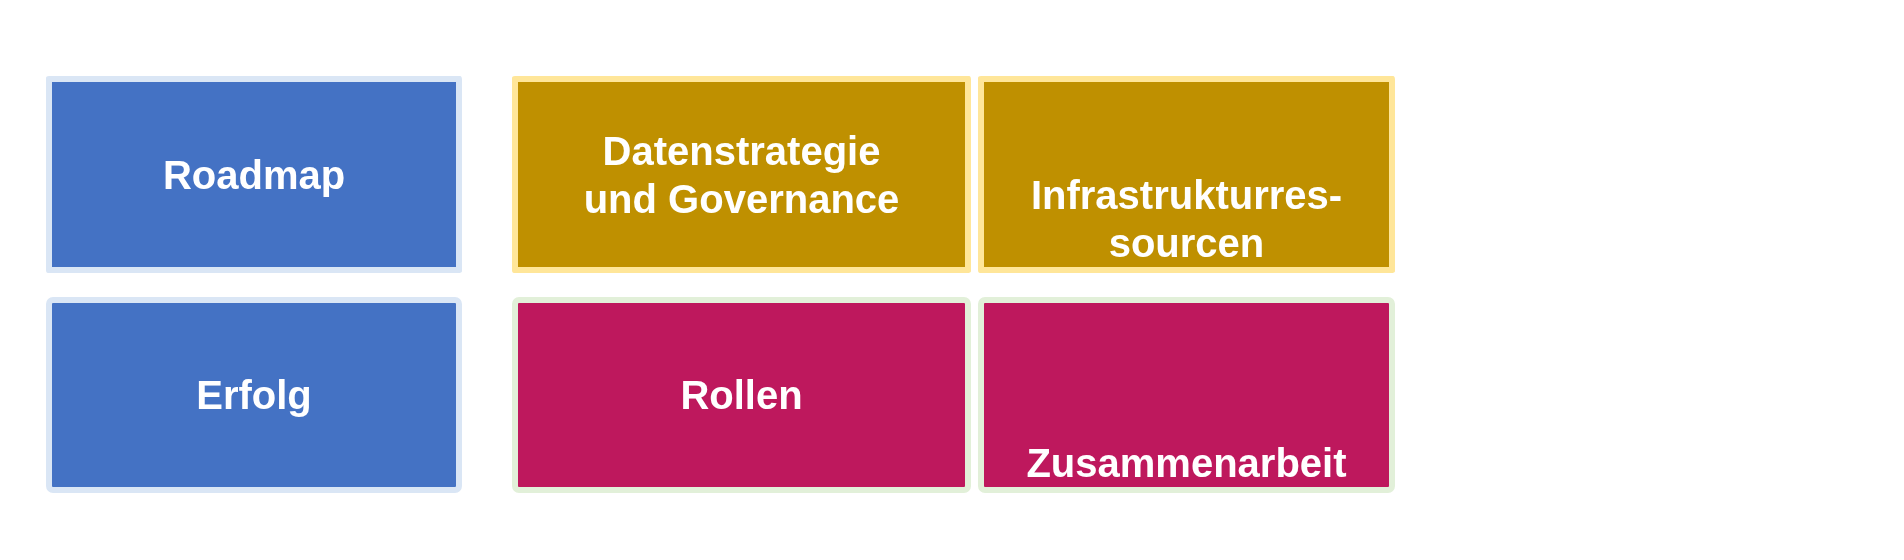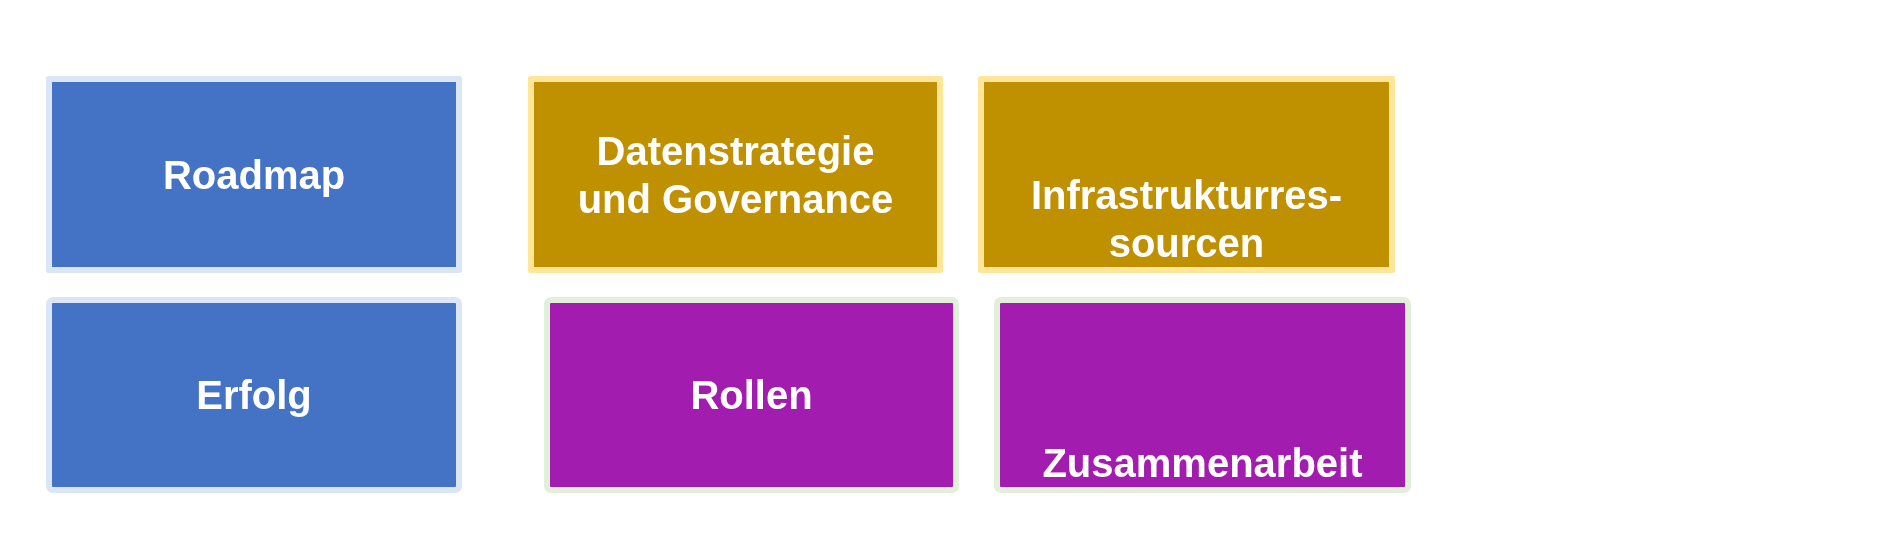--- a/index.html
+++ b/index.html
@@ -39,24 +39,24 @@
       color: #FFFFFF;
       font-weight: bold;
       font-size: 40px;
       line-height: 48px;
       letter-spacing: 0px;
       white-space: pre-line;
       padding: 0 12px;
     }
     .theme-blue  { background: #4472C4; border-color: #DAE6F5; }
     .theme-gold  { background: #BF9000; border-color: #FFE699; }
-    .theme-green { background: #a21caf; border-color: #E2F0D9; margin-left: 16px; }
+    .theme-green { background: #be185d; border-color: #E2F0D9; }
 
     .col-1 { left: 46px;  width: 416px; }
-    .col-2 { left: 528px; width: 415px; text-align: center; }
+    .col-2 { left: 512px; width: 459px; text-align: center; }
     .col-3 { left: 978px; width: 417px; align-items: flex-end; }
     .row-1 { top: 76px;  height: 197px; }
     .row-2 { top: 297px; height: 196px; border-radius: 7px; }
   </style>
 </head>
 <body>
 
 <div>
 
   <div class="tile theme-blue col-1 row-1">

